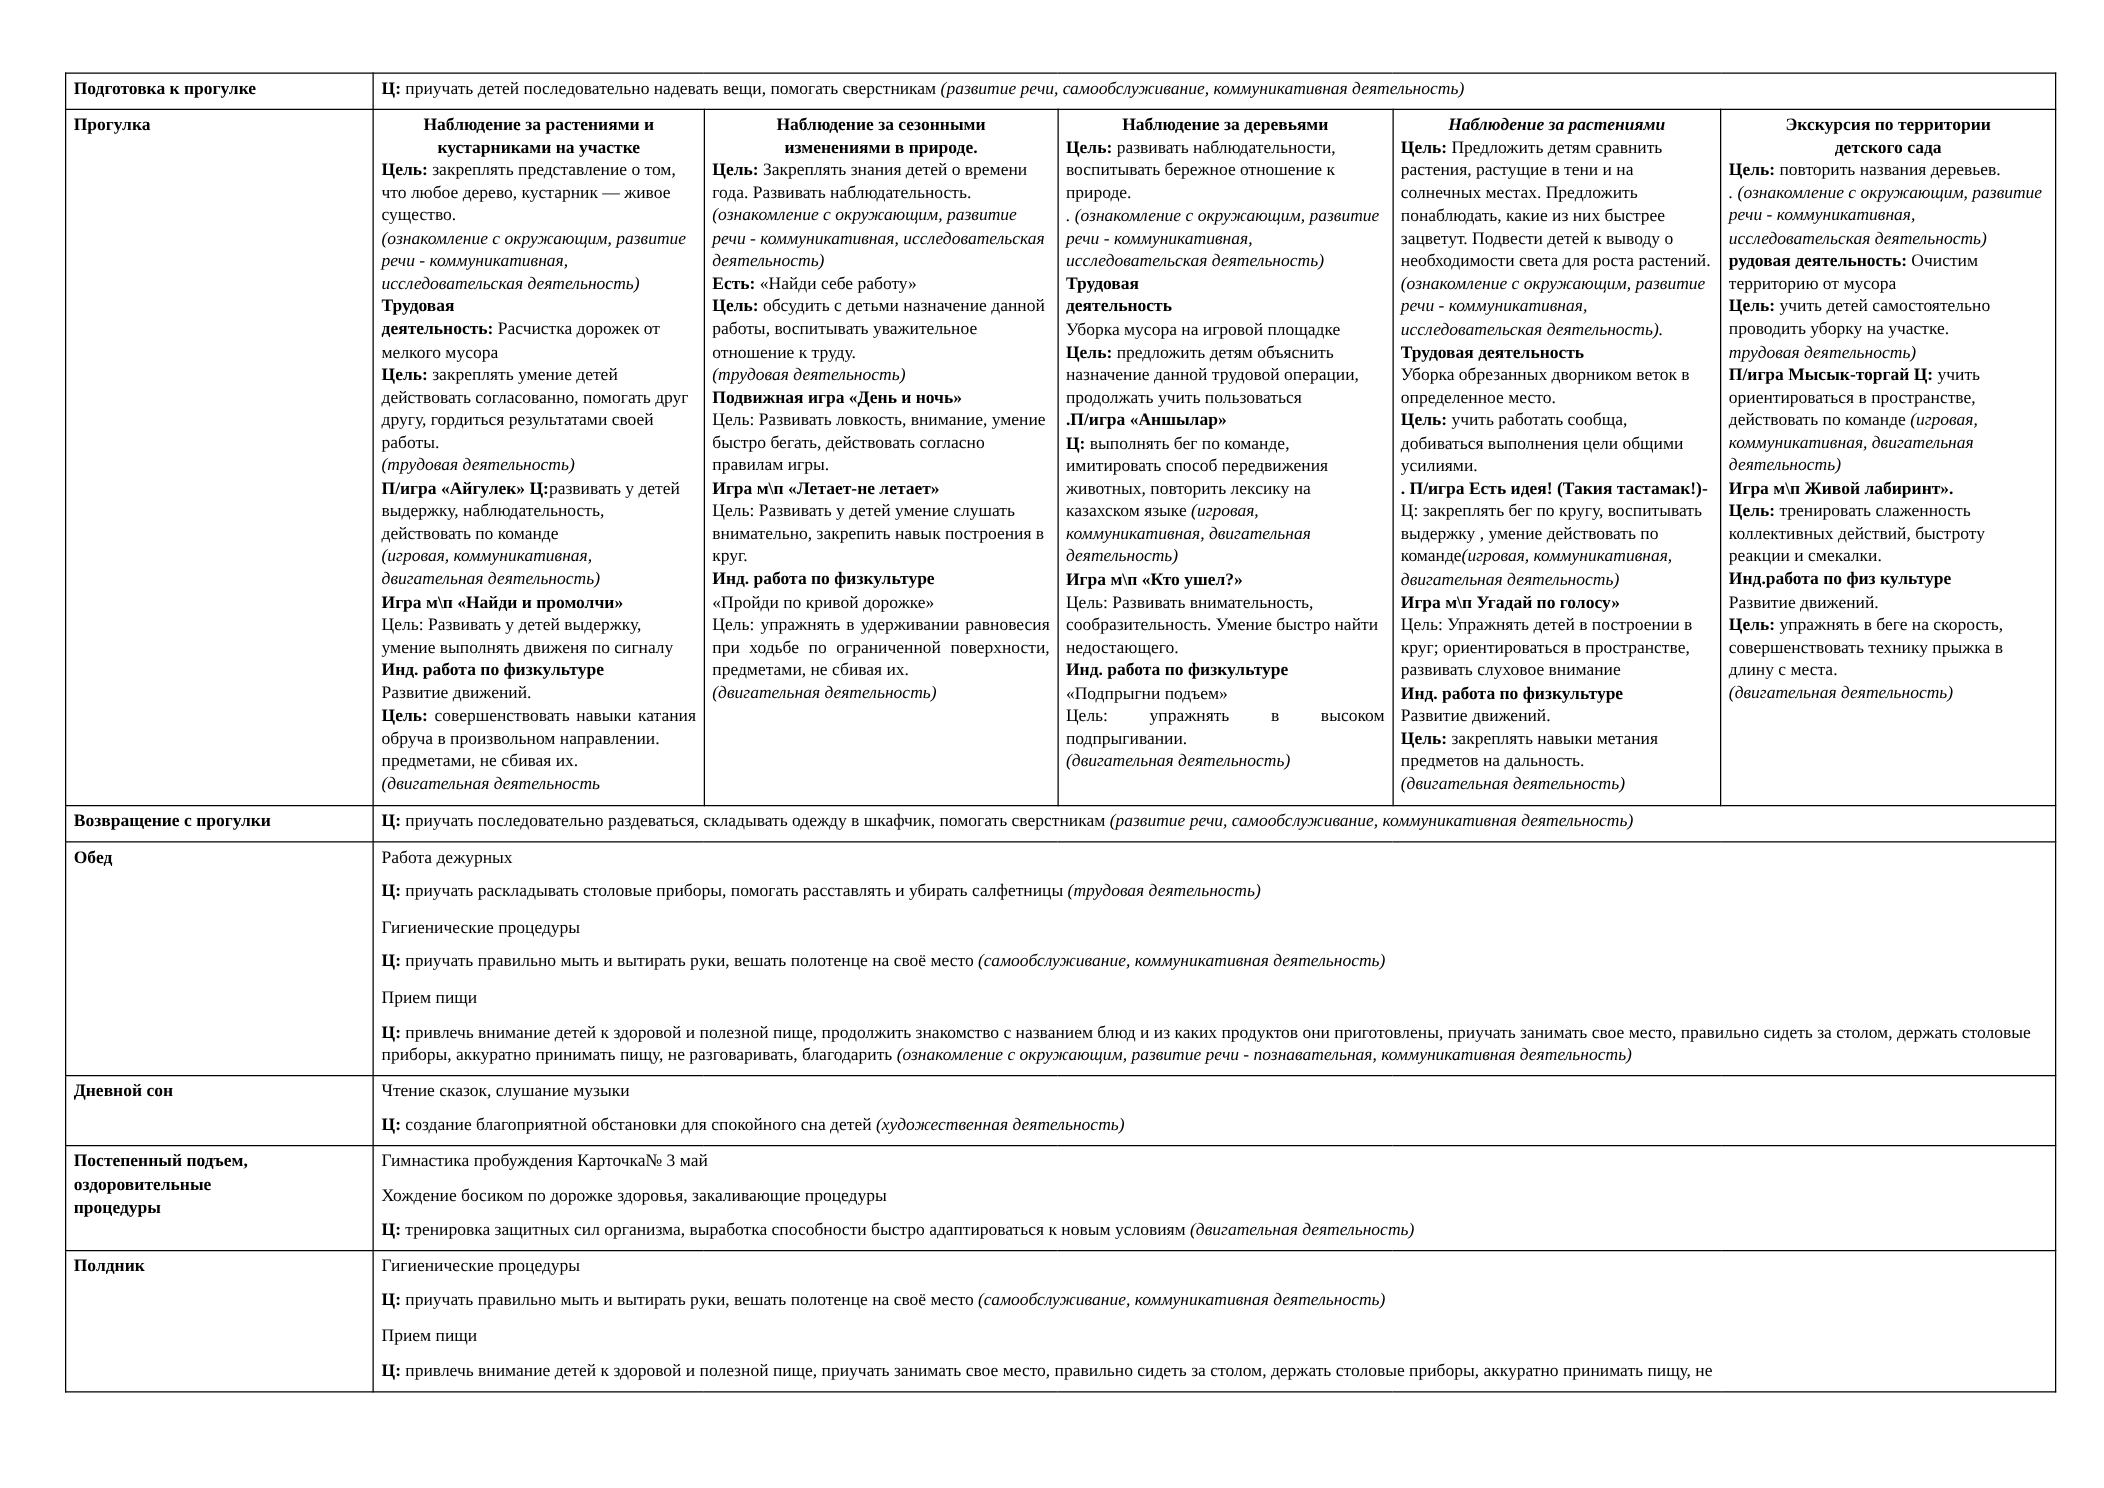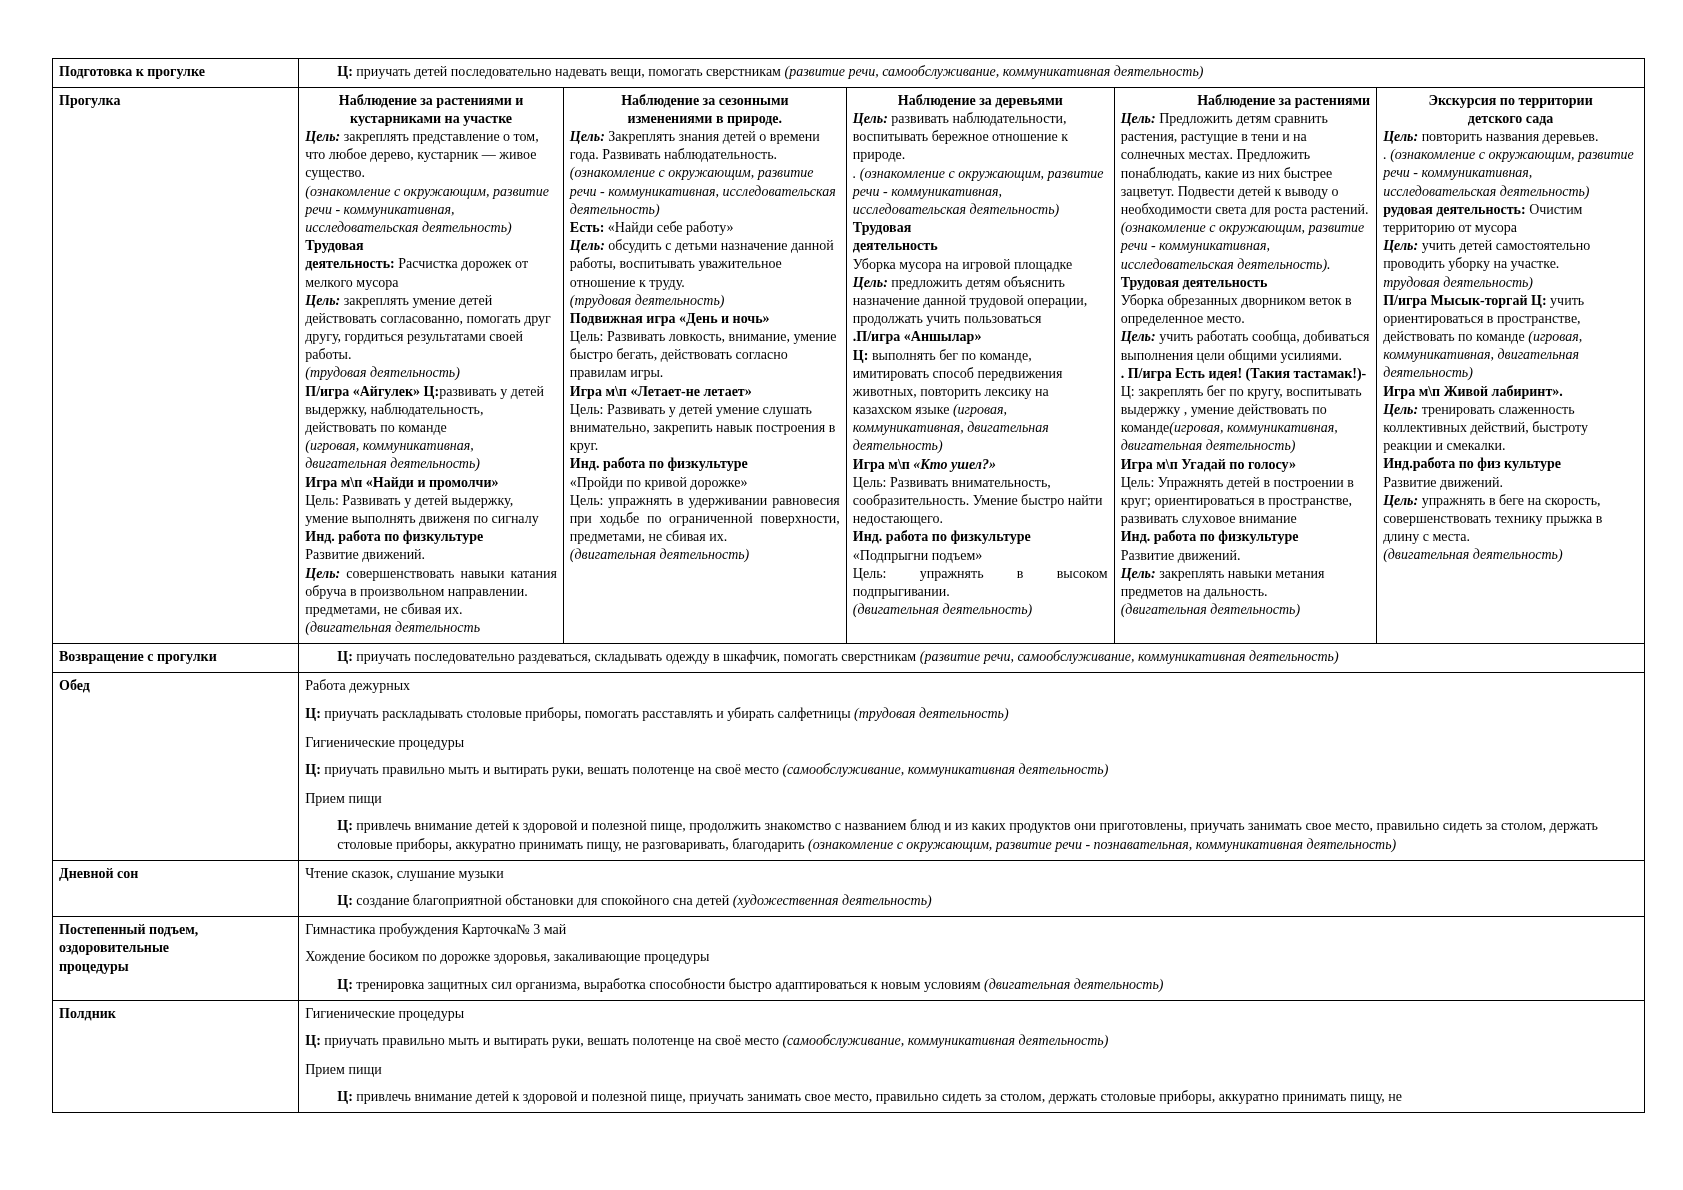--- a/index.html
+++ b/index.html
@@ -56,42 +56,43 @@
   }
   .cell .ctr {
     text-align: center;
     font-weight: bold;
   }
   .cell .just {
     text-align: justify;
   }
   .b  { font-weight: bold; }
   .i  { font-style: italic; }
-  .bi { font-weight: bold; font-style: italic; }
+  .bi { font-weight: bold; }
   .u  { }
 
   
   .wide { padding: 6px 8px 8px 8px; }
   .wide p { margin: 0 0 11px 0; }
-  .wide p:last-child { margin-bottom: 0; margin-left: 32px; }
+  .wide p:last-child { margin-bottom: 0; }
   .wide .ctr { text-align: left; font-weight: normal; margin-bottom: 9px; }
 
   .toprow p { margin: 0; }
   .toprow { padding-top: 14px; }
 
   .colcell { font-size: 14.4px; line-height: 1.30; }
   .colcell p { margin: 0; }
   .colcell .hd {
     text-align: center;
     font-weight: bold;
     line-height: 1.28;
   }
   .colcell .hd-i {
-    text-align: right;
-    font-weight: bold;
+    text-align: center;
+    font-weight: bold;
+    font-style: italic;
     line-height: 1.28;
   }
 </style>
 </head>
 <body>
 
 <div class="page">
 <table class="plan">
   <colgroup>
     <col class="c-label">

